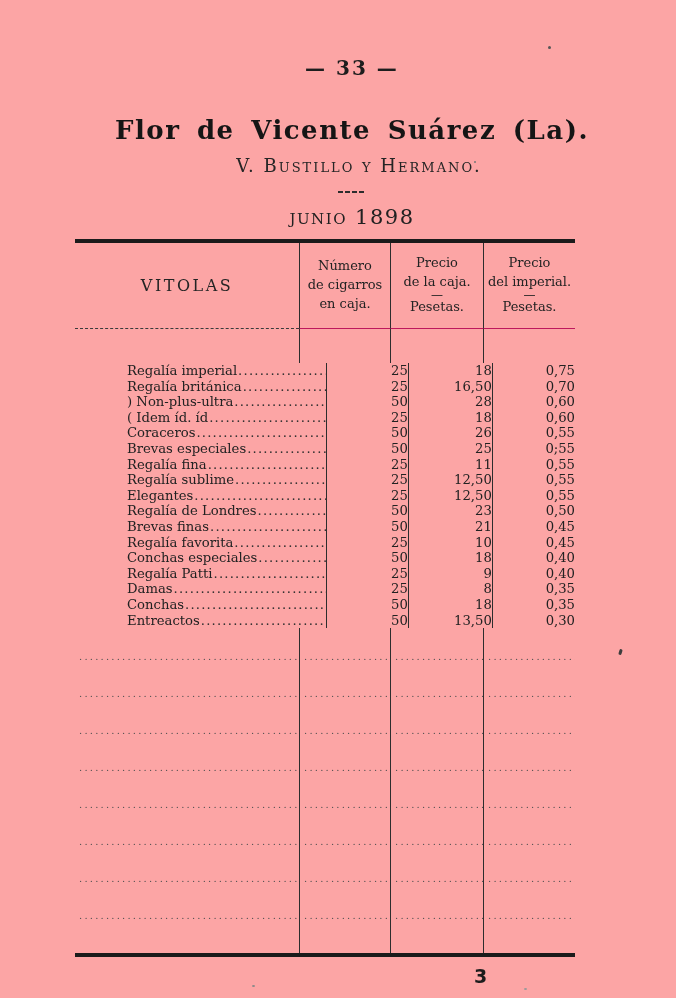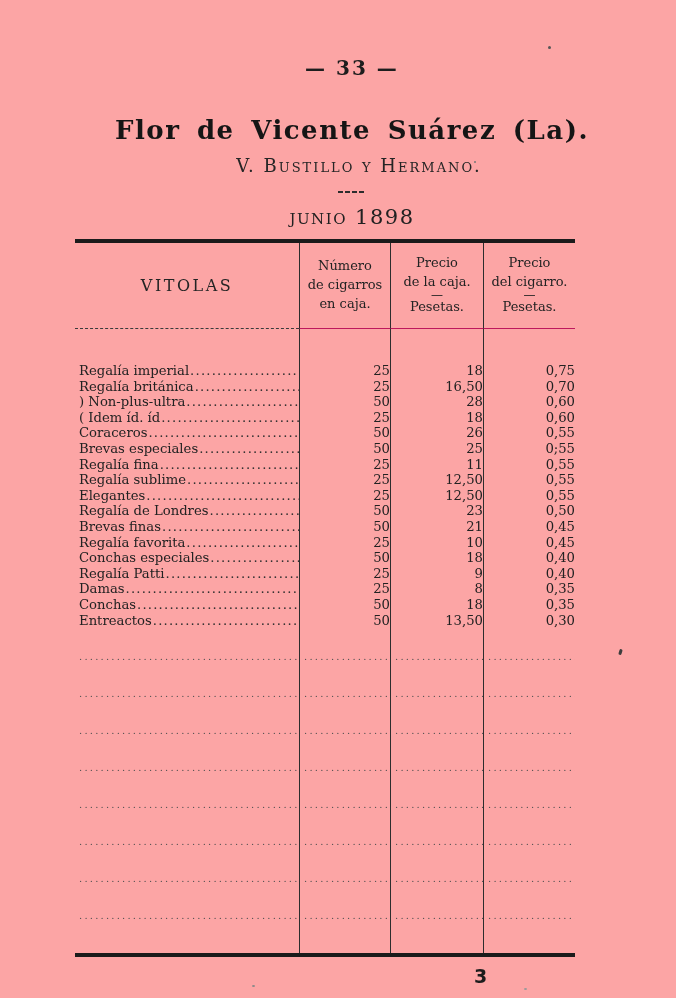--- a/index.html
+++ b/index.html
@@ -46,21 +46,21 @@
     font-size:16px; letter-spacing:2.5px; color:#242424;
     border-bottom:1px dashed #3a3a3a;
   }
   .hc {
     display:flex; flex-direction:column; align-items:center; justify-content:center;
     font-size:13px; line-height:1.45; text-align:center; color:#232323;
     border-bottom:1px solid #be185d;
   }
   .hc .hdash { line-height:0.55; font-size:12px; }
   .tgap { display:flex; height:34px; }
-  .trow { display:flex; height:15.6px; font-size:13.2px; }
+  .trow { display:flex; height:15.6px; font-size:13.2px;margin-left:48px; }
   .trow .cell { line-height:15.6px; overflow:hidden; }
   .namecell { display:flex; align-items:baseline; padding-left:4px; }
   .name { white-space:nowrap; }
   .leader { flex:1; overflow:hidden; white-space:nowrap; letter-spacing:1.2px; color:#2e2e2e; padding-left:1px; }
   .num { text-align:right; }
   .brow { display:flex; height:37px; }
   .brow.first { height:32px; }
   .bcell { display:flex; align-items:flex-end; overflow:hidden; }
   .bdots {
     width:100%; overflow:hidden; white-space:nowrap;
@@ -105,21 +105,21 @@
           <div>en caja.</div>
         </div>
       <div class="cell c3 vline hc" id="h-col3">
           <div>Precio</div>
           <div>de la caja.</div>
           <div class="hdash">—</div>
           <div>Pesetas.</div>
         </div>
       <div class="cell c4 vline hc" id="h-col4">
           <div>Precio</div>
-          <div>del cigarro.</div>
+          <div>del imperial.</div>
           <div class="hdash">—</div>
           <div>Pesetas.</div>
         </div>
     </div>
 
     <div class="tgap">
       <div class="cell c1"></div>
       <div class="cell c2 vline"></div>
       <div class="cell c3 vline"></div>
       <div class="cell c4 vline"></div>

